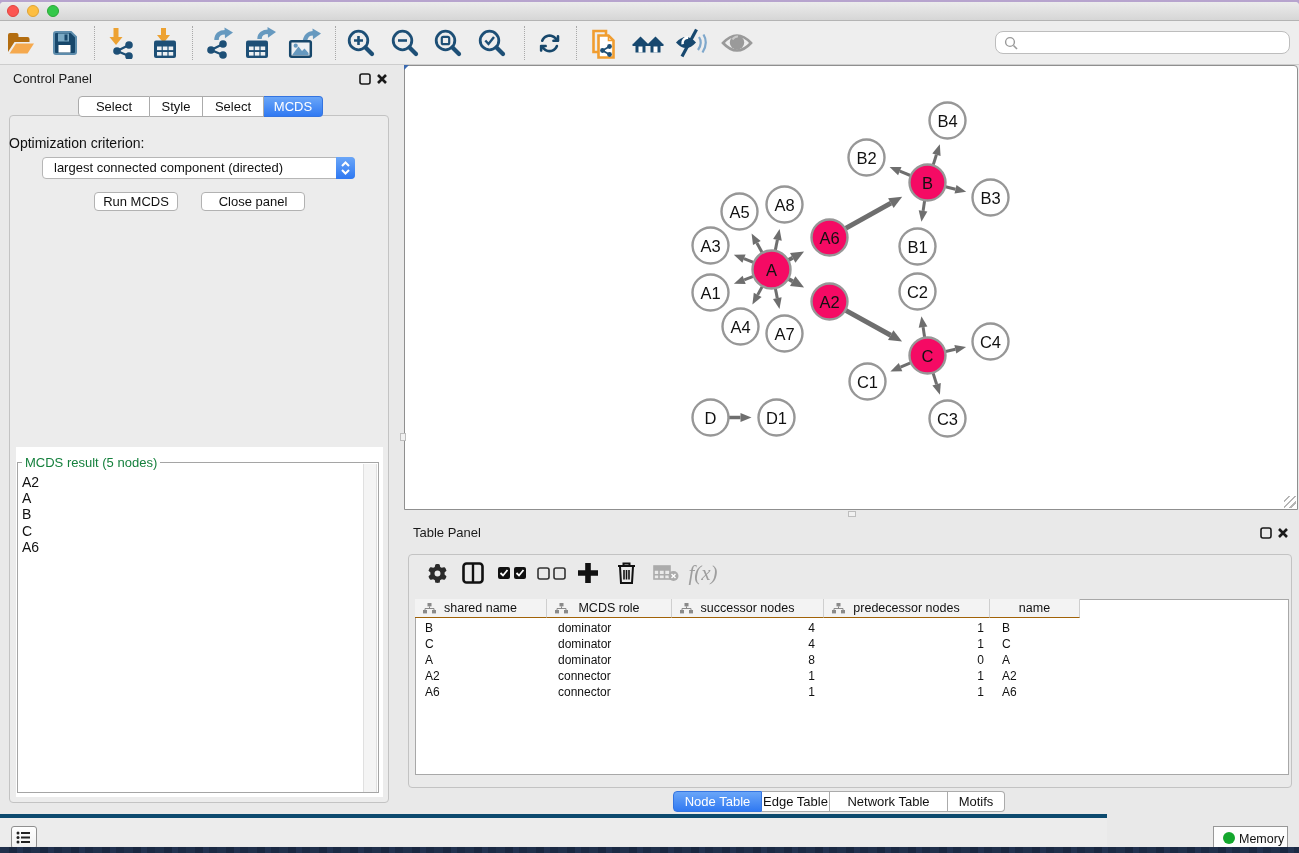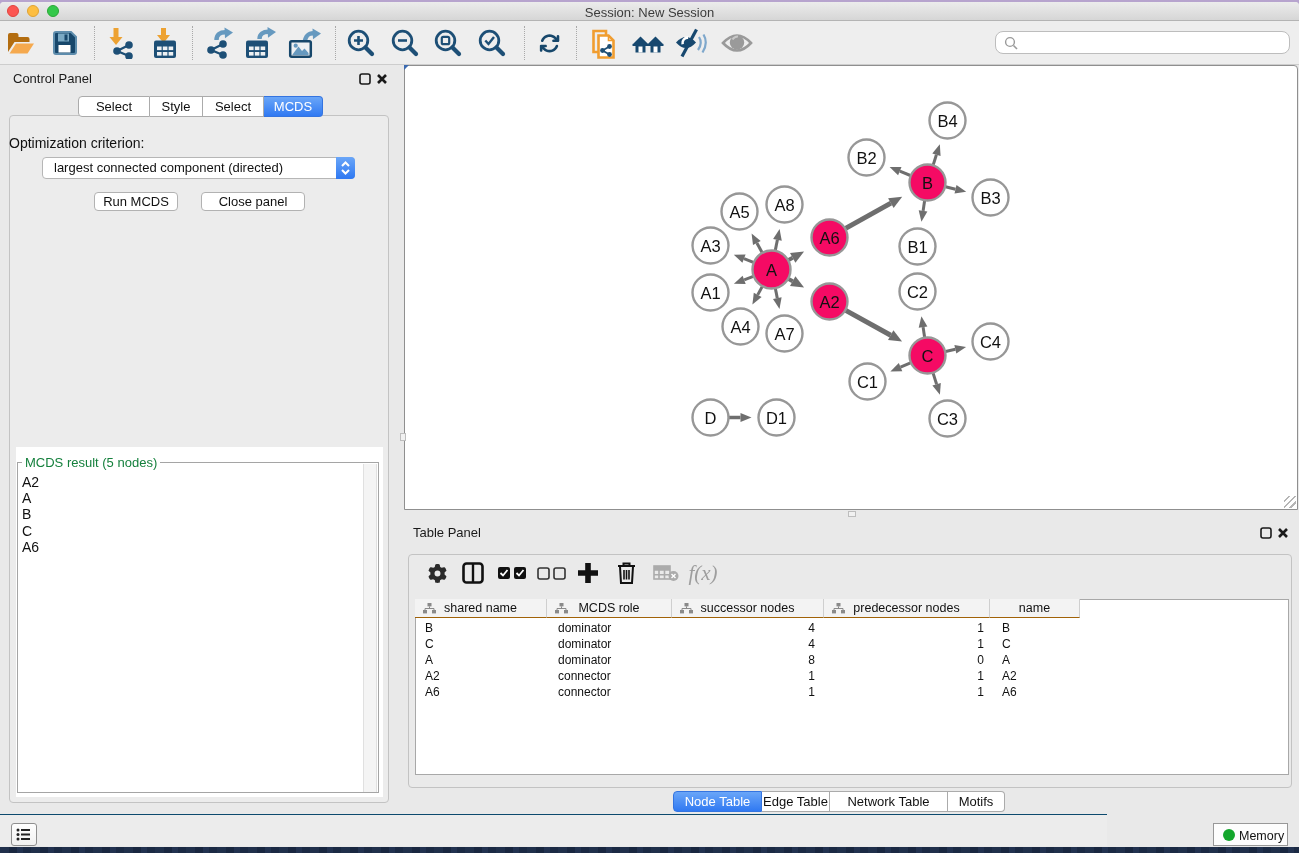--- a/index.html
+++ b/index.html
@@ -37,21 +37,21 @@
 #ddstep{position:absolute;right:-1px;top:-1px;width:19px;height:22px;border-radius:0 4px 4px 0;
  background:linear-gradient(#6aa6f8,#2e78f2)}
 .btn{position:absolute;height:19px;background:#fff;border:1px solid #b2b2b2;border-radius:4px;
  font-size:13px;color:#111;text-align:center;line-height:17px}
 #resultbox{position:absolute;left:16px;top:447px;width:367px;height:350px;background:#fff}
 #resultbrd{position:absolute;left:1px;top:15px;width:362px;height:331px;border:1px solid #a5a5a5}
 #resulttitle{position:absolute;left:6px;top:8px;background:#fff;font-size:13px;color:#15803d;padding:0 3px}
 #resultlist{position:absolute;left:6px;top:27px;font-size:14px;color:#111;line-height:16.2px}
 #rscroll{position:absolute;left:347px;top:17px;width:14px;height:328px;background:#f4f4f4;border-left:1px solid #e0e0e0;border-right:1px solid #e0e0e0}
 
-#statusbar{position:absolute;left:0;top:814px;width:1107px;height:32px;background:#ececec;border-top:1px solid #0c4a6e}
+#statusbar{position:absolute;left:0;top:814px;width:1107px;height:32px;background:#ececec;border-top:4px solid #0c4a6e}
 #stico{position:absolute;left:11px;top:8px;width:26px;height:23px;background:linear-gradient(#fefefe,#f1f1f1);
  border:1px solid #8f8f8f;border-radius:3px}
 #membox{position:absolute;left:1213px;top:8px;width:75px;height:23px;background:#fdfdfd;
  border:1px solid #989898;font-size:12.5px;color:#111}
 #memdot{position:absolute;left:9px;top:5px;width:12px;height:12px;border-radius:50%;background:#13a62c}
 
 #netframe{position:absolute;left:404px;top:65px;width:894px;height:445px;background:#fff;
  border:1px solid #8f8f8f;border-radius:4px 4px 0 0}
 #nettitle{position:absolute;left:0;top:0;width:100%;height:20px;
  background:linear-gradient(#ececec,#d5d5d5);border-bottom:1px solid #b0b0b0;border-radius:4px 4px 0 0}
@@ -73,21 +73,20 @@
 .th svg{position:absolute;left:8px;top:4px}
 .td{position:absolute;font-size:12px;color:#111;height:16px;line-height:16px}
 .num{text-align:right}
 
 </style></head><body>
 <div id="win"></div>
 <div id="titlebar">
     <div class="tl t1"></div>
     <div class="tl t2"></div>
     <div class="tl t3"></div>
-<div id="wtitle">Session: New Session</div>
   </div>
 <div id="toolbar">
 <div class="tsep" style="left:94px"></div>
     <div class="tsep" style="left:192px"></div>
 <div class="tsep" style="left:335px"></div>
     <div class="tsep" style="left:524px"></div>
 <div class="tsep" style="left:576px"></div>
 <div class="ticon" style="left:7px;width:28px">
       <svg width="28" height="24" viewBox="0 0 28 24">
 <path d="M1 4 Q1 2 3 2 L9.5 2 Q11.5 2 11.5 4 L11.5 6 L20.5 6 Q22.5 6 22.5 8 L22.5 11 L7.5 11 L1 21 Z" fill="#b36d10"></path>

